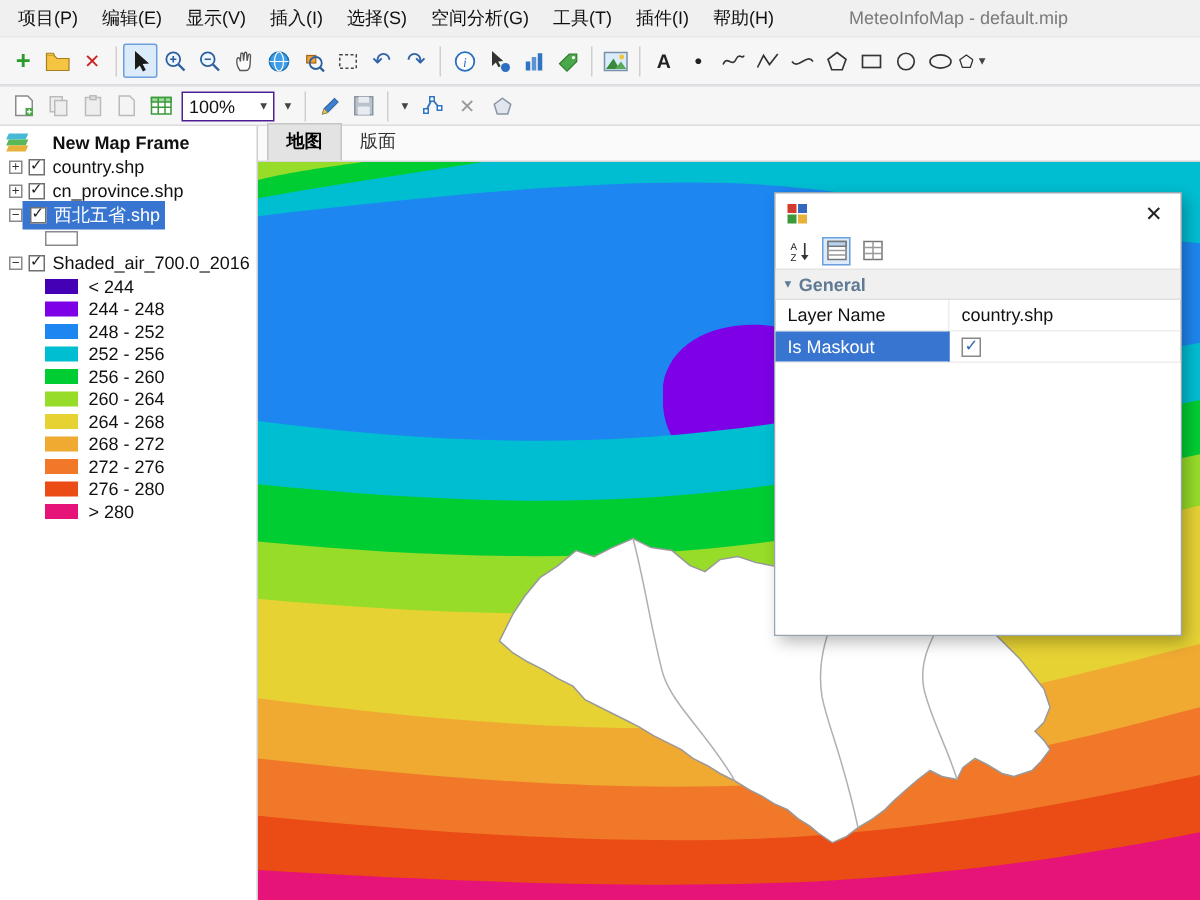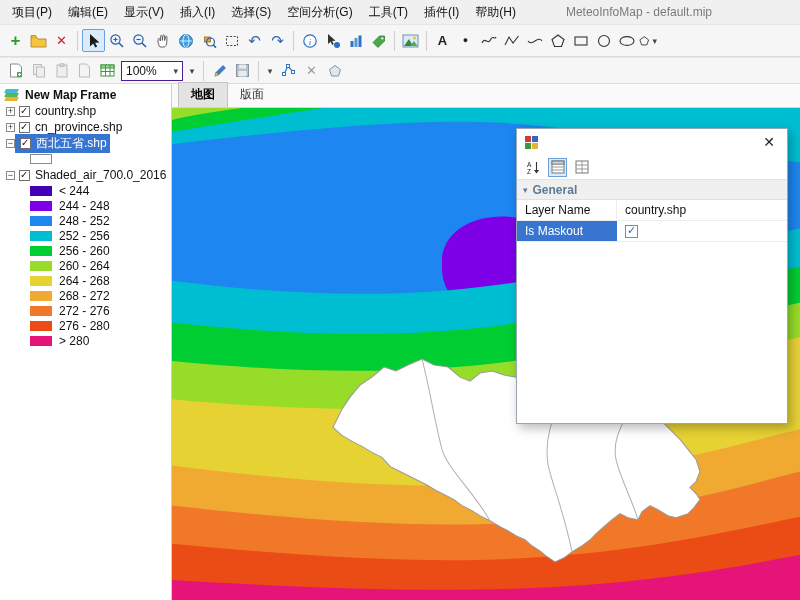--- a/index.html
+++ b/index.html
@@ -42,21 +42,21 @@
   .checkbox { width:11px; height:11px; border:1px solid #707070; background:#fff; margin-left:4px; flex:0 0 auto; position:relative; }
   .checkbox.checked::after { content:"\2713"; position:absolute; left:0; top:-2px; font-size:10px; color:#1a1a1a; }
   .tlabel { margin-left:5px; }
   .sel-wrap { display:flex; align-items:center; background:#3875d0; padding:1px 3px 1px 1px; }
   .sel-wrap .tlabel { color:#fff; }
   .frame-icon { width:16px; height:13px; margin-left:4px; position:relative; flex:0 0 auto; }
   .frame-icon i { position:absolute; left:1px; width:13px; height:4px; transform:skewX(-24deg); }
   .frame-icon i:nth-child(1){ top:0; background:#46b8d8; }
   .frame-icon i:nth-child(2){ top:4px; background:#58b858; }
   .frame-icon i:nth-child(3){ top:8px; background:#e8b23a; }
-  .frame-label { font-weight:bold; margin-left:5px; }
+  .frame-label { font-weight:bold; margin-left:15px; }
   .swatch { width:22px; height:10px; border:1px solid #8a8a8a; margin-left:30px; flex:0 0 auto; }
   .lg-swatch { width:22px; height:10px; margin-left:30px; flex:0 0 auto; }
   .lg-label { margin-left:7px; }
   .lrow { height:15px; display:flex; align-items:center; }
 
   
   .map-section { flex:1; display:flex; flex-direction:column; min-width:0; }
   .map-tabs { height:24px; display:flex; align-items:flex-end; background:#fafafa; border-bottom:1px solid #d5d5d5; padding-left:6px; }
   .map-tab { padding:3px 12px 4px; color:#333; }
   .map-tab.active { background:#e3e3e3; border:1px solid #c5c5c5; border-bottom:none; color:#000;font-weight:bold; }
@@ -69,21 +69,21 @@
   .dlg-logo { width:13px; height:13px; display:grid; grid-template-columns:6px 6px; grid-template-rows:6px 6px; gap:1px; }
   .dlg-logo i:nth-child(1){ background:#d23b2e; } .dlg-logo i:nth-child(2){ background:#3468c0; }
   .dlg-logo i:nth-child(3){ background:#3a9a3a; } .dlg-logo i:nth-child(4){ background:#e8b23a; }
   .dlg-close { margin-left:auto; font-size:14px; color:#222; padding:1px 4px; }
   .dlg-toolbar { height:25px; display:flex; align-items:center; gap:5px; padding:0 7px; border-bottom:1px solid #e4e4e4; }
   .dlg-tool { width:19px; height:19px; display:flex; align-items:center; justify-content:center; border:1px solid transparent; }
   .dlg-tool.selected { border-color:#6ca0dc; background:#dcebfa; }
   .dlg-section { height:20px; display:flex; align-items:center; background:#f0f0f0; color:#5f7a92; font-weight:bold; padding:0 6px; gap:5px; border-bottom:1px solid #e0e0e0; }
   .dlg-section .chev { font-size:9px; color:#5f7a92; }
   .prop-row { height:21px; display:flex; align-items:stretch; border-bottom:1px solid #ededed; }
-  .prop-label { width:100px; display:flex; align-items:center; padding-left:8px; border-right:1px solid #ededed; }
+  .prop-label { width:116px; display:flex; align-items:center; padding-left:8px; border-right:1px solid #ededed; }
   .prop-value { flex:1; display:flex; align-items:center; padding-left:8px; }
   .prop-row.selected .prop-label { background:#3875d0; color:#fff; border-right-color:#3875d0; }
   .dlg-checkbox { width:13px; height:13px; border:1px solid #888; background:#fff; position:relative; }
   .dlg-checkbox.checked::after { content:"\2713"; position:absolute; left:1px; top:-2px; font-size:11px; color:#3068b8; font-weight:bold; }
   .dlg-rest { flex:1; background:#fff; }
 </style>
 </head>
 <body>
 
 <div class="window">

